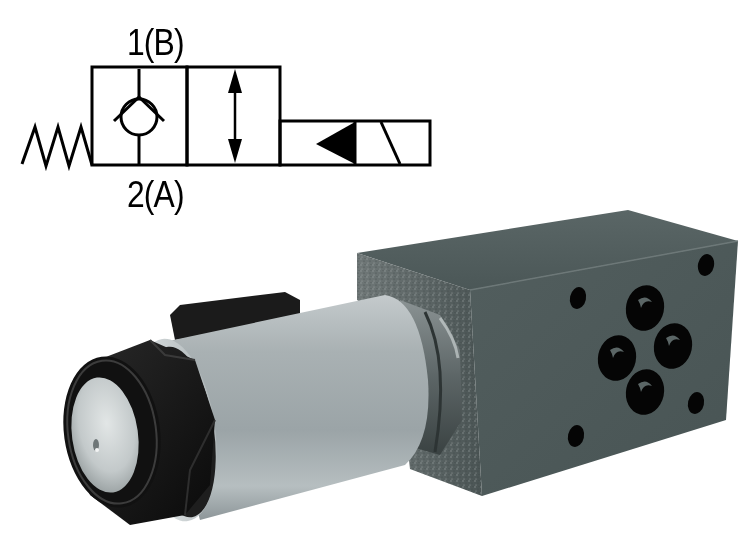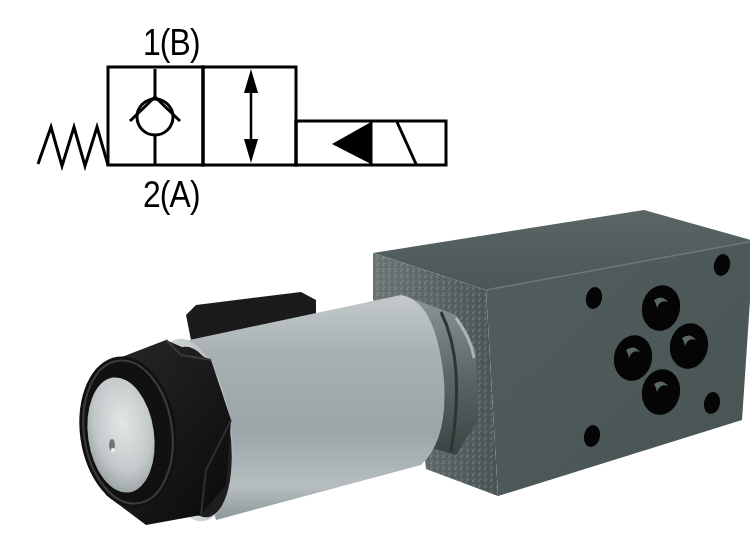--- a/index.html
+++ b/index.html
@@ -1,17 +1,17 @@
 <!DOCTYPE html>
 <html><head>
 <meta charset="utf-8">
 <style>
   html, body { margin: 0; padding: 0; background: #ffffff; }
   body { width: 750px; height: 540px; overflow: hidden; position: relative; font-family: "Liberation Sans", sans-serif; }
-  .canvas { position: absolute; left: 16px; top: 0; width: 679px; height: 540px; border-radius: 16px; }
+  .canvas { position: absolute; left: 0; top: 0; width: 679px; height: 540px; border-radius: 16px; }
   .port-label { position: absolute; font-family: "Liberation Sans", sans-serif; font-size: 37px; color: #000; line-height: 1; letter-spacing: -1px; transform: scaleX(0.86); transform-origin: left top; }
   #label-b { left: 127px; top: 24px; }
   #label-a { left: 127px; top: 176px; }
   svg { position: absolute; left: 0; top: 0; }
 </style>
 </head>
 <body>
 
 <div class="canvas">
 

